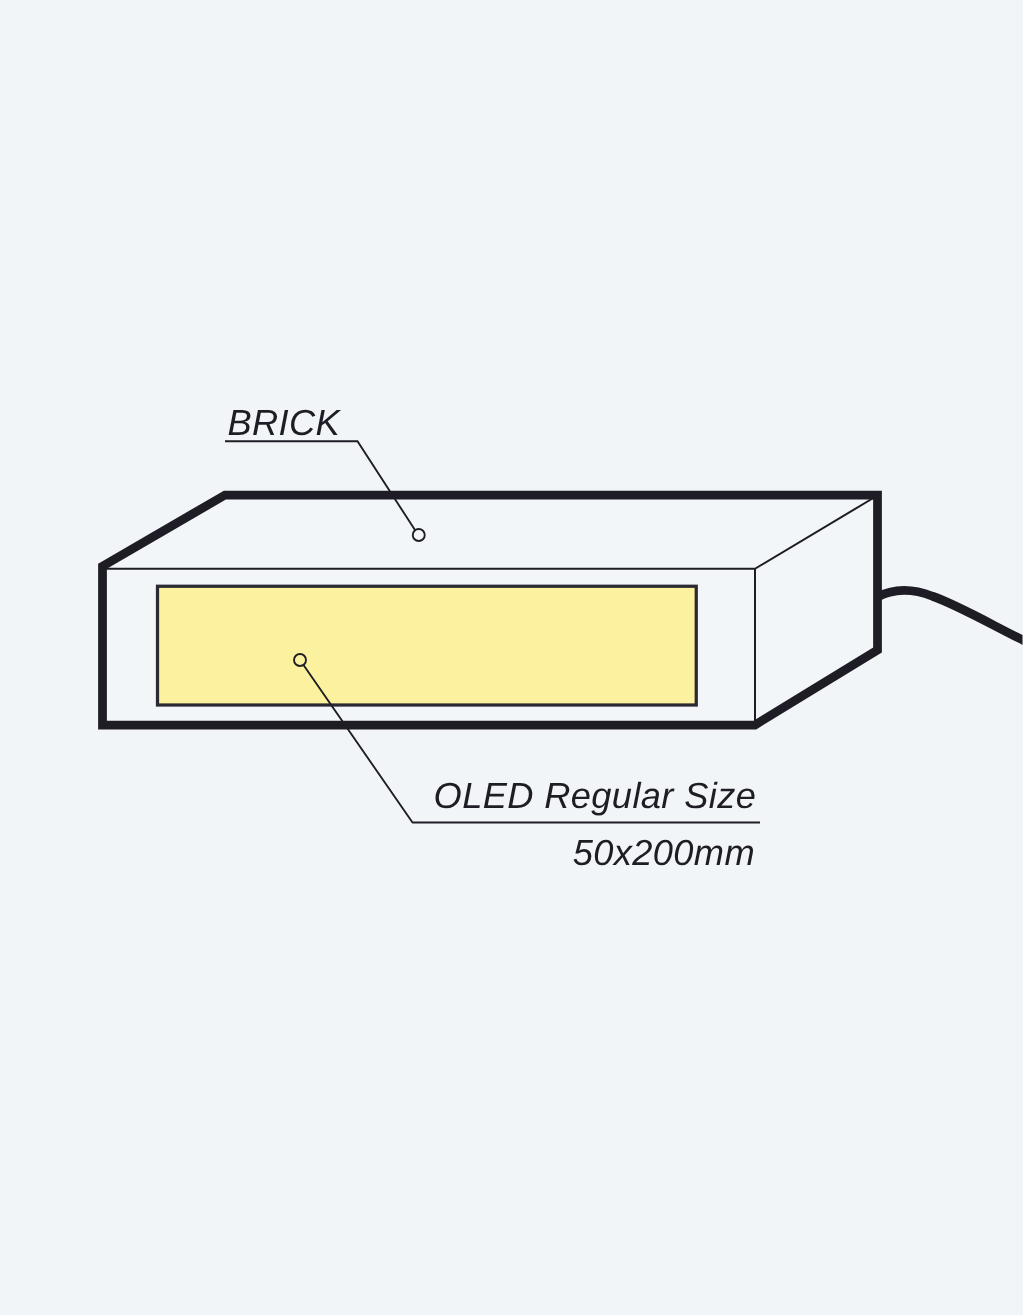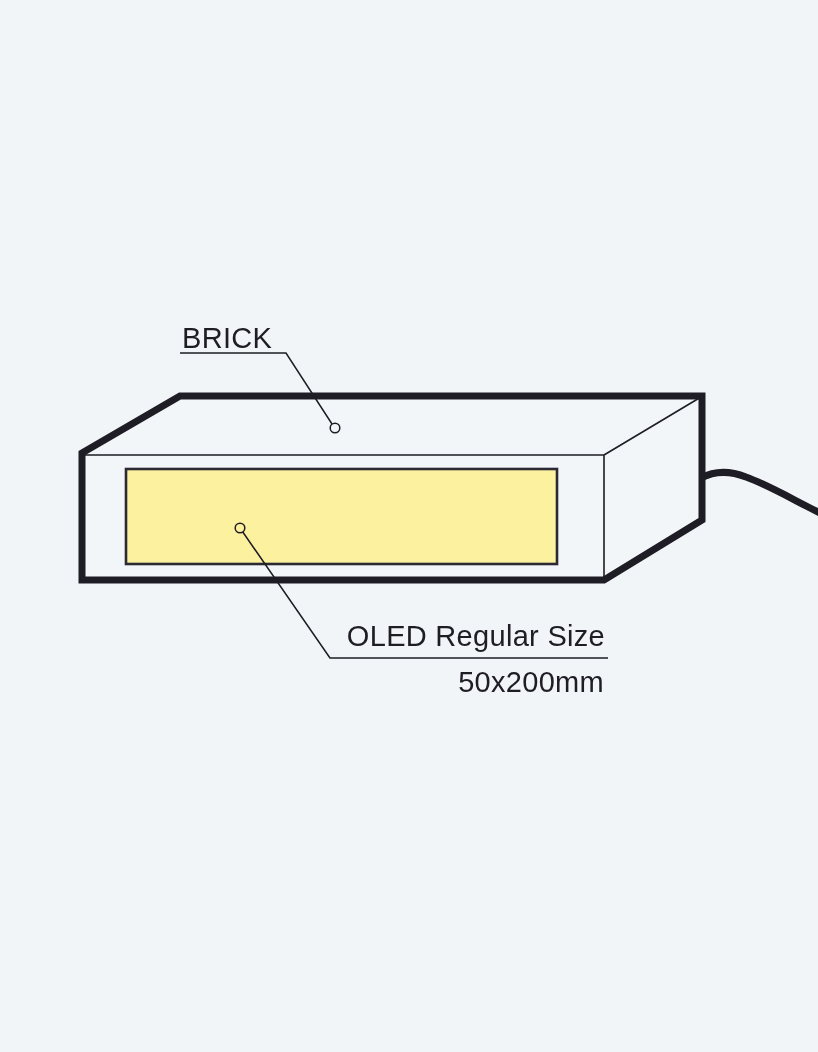--- a/index.html
+++ b/index.html
@@ -6,20 +6,21 @@
     margin: 0;
     padding: 0;
     background: #F2F5F8;
   }
   .stage {
     position: relative;
     width: 818px;
     height: 992px;
     overflow: hidden;
     font-family: "Liberation Sans", sans-serif;
+    font-style: italic;
   }
   svg {
     display: block;
   }
   .lbl {
     font-family: "Liberation Sans", sans-serif;
     font-size: 29px;
     letter-spacing: 0.3px;
   }
 </style>

